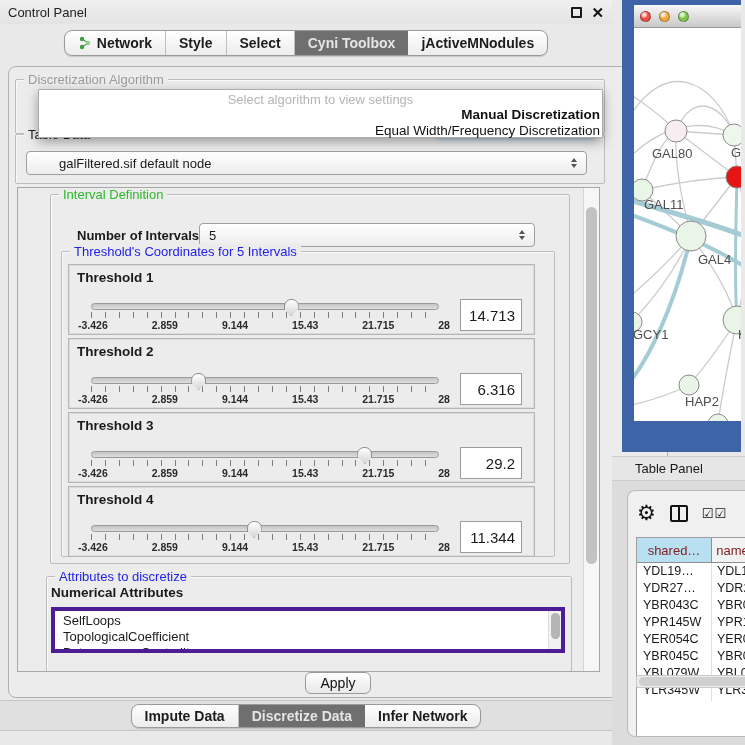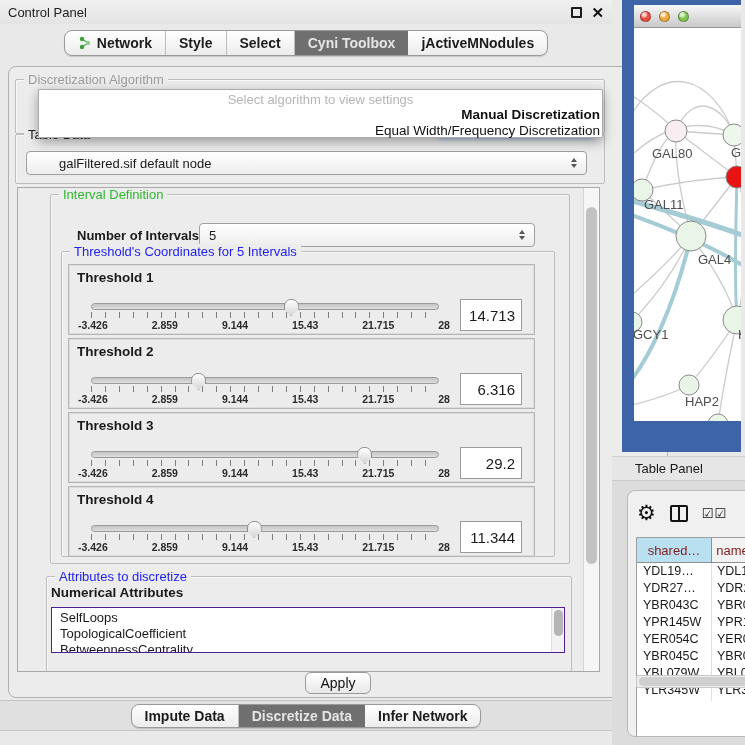--- a/index.html
+++ b/index.html
@@ -82,21 +82,21 @@
     background-image:repeating-linear-gradient(90deg,#7d7d7d 0 1px,transparent 1px 4%); }
   .ticklabels { display:flex; justify-content:space-between; margin:1px -11px 0 -13px;
     font-size:10.5px; font-weight:bold; color:#2b2b2b; }
   .valbox { position:absolute; right:12px; top:34px; width:62px; height:32px; background:#fff;
     border:1px solid #9b9b9b; display:flex; align-items:center; justify-content:flex-end;
     padding-right:6px; font-size:15px; }
 
   .attr-group { position:absolute; left:28px; top:388px; width:526px; height:96px; }
   .attr-label { position:absolute; left:4px; top:8px; font-weight:bold; font-size:13.5px; }
   .attr-list { position:absolute; left:4px; top:30px; right:6px; height:46px; background:#fff;
-    border:1px solid #4c1d95; overflow:hidden; }
+    border:4px solid #4c1d95; overflow:hidden; }
   .attr-list .inner { padding:2px 0 0 8px; }
   .list-item { font-size:13px; line-height:16px; cursor:pointer; }
   .attr-list .lsb { position:absolute; right:0; top:0; bottom:0; width:13px; background:#f2f2f2; border-left:1px solid #ddd; }
   .attr-list .lsb .thumbv { position:absolute; left:2px; top:2px; width:9px; height:26px; background:#b5b5b5; border-radius:5px; }
 
   .applybar { position:absolute; left:0; bottom:0; width:100%; height:27px; display:flex; justify-content:center; }
   .applybtn { margin-top:2px; height:22px; padding:0 14px; font-size:14px; color:#111;
     background:linear-gradient(#ffffff,#e8e8e8); border:1px solid #9a9a9a; border-radius:6px; cursor:pointer; }
 
   

